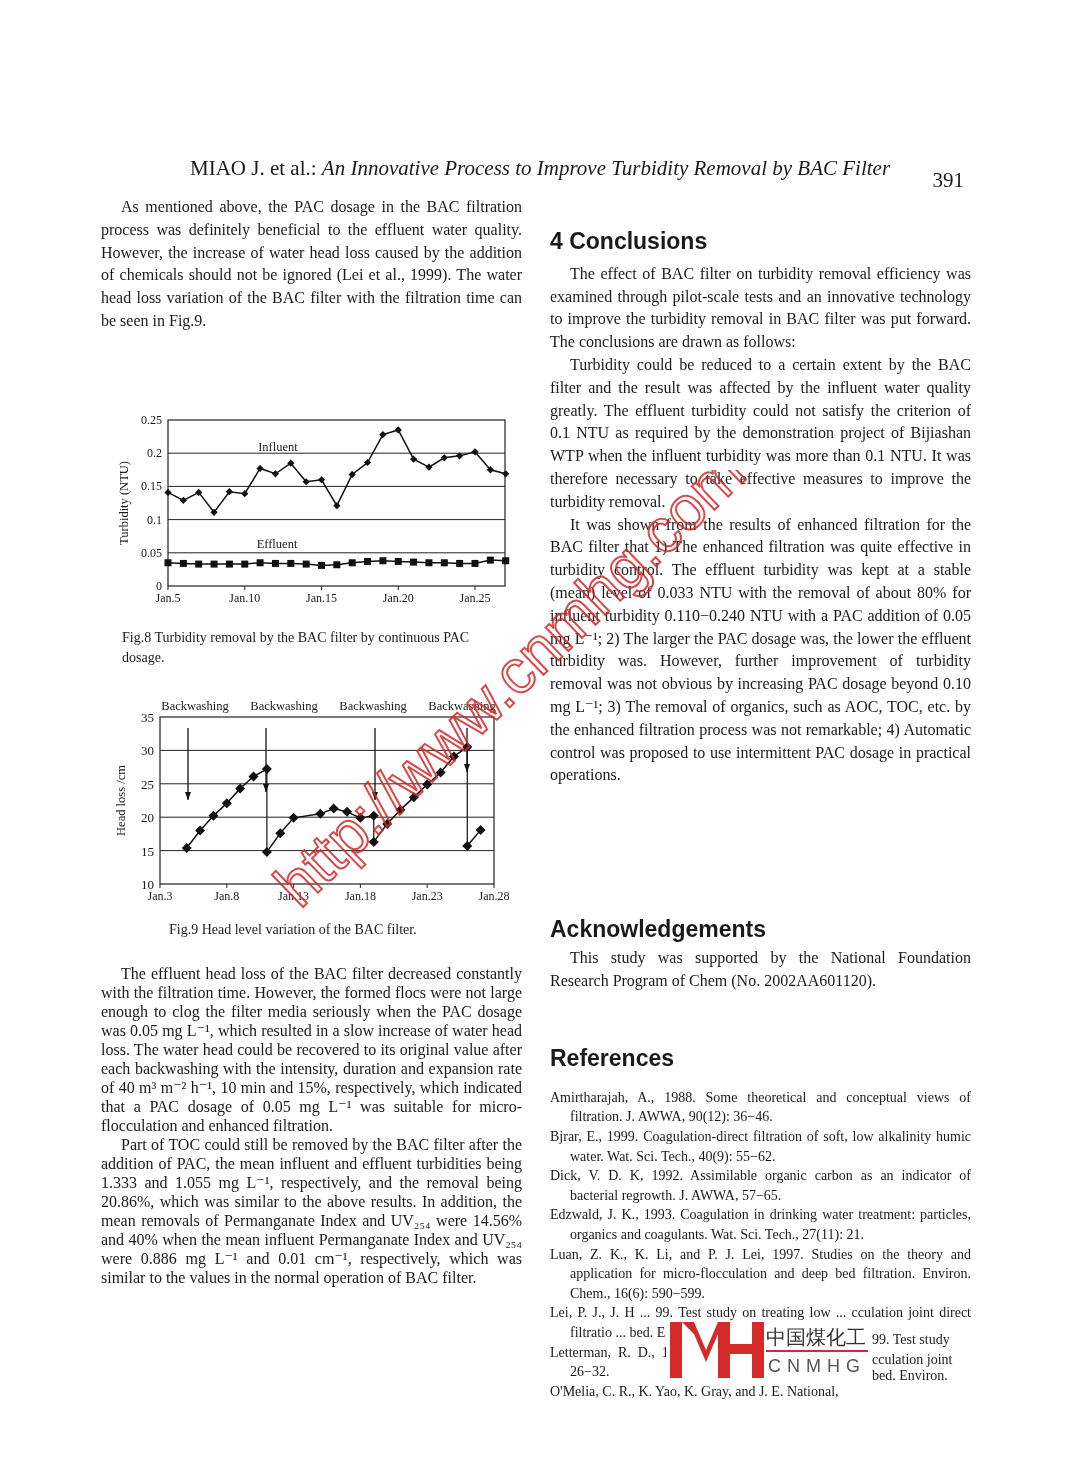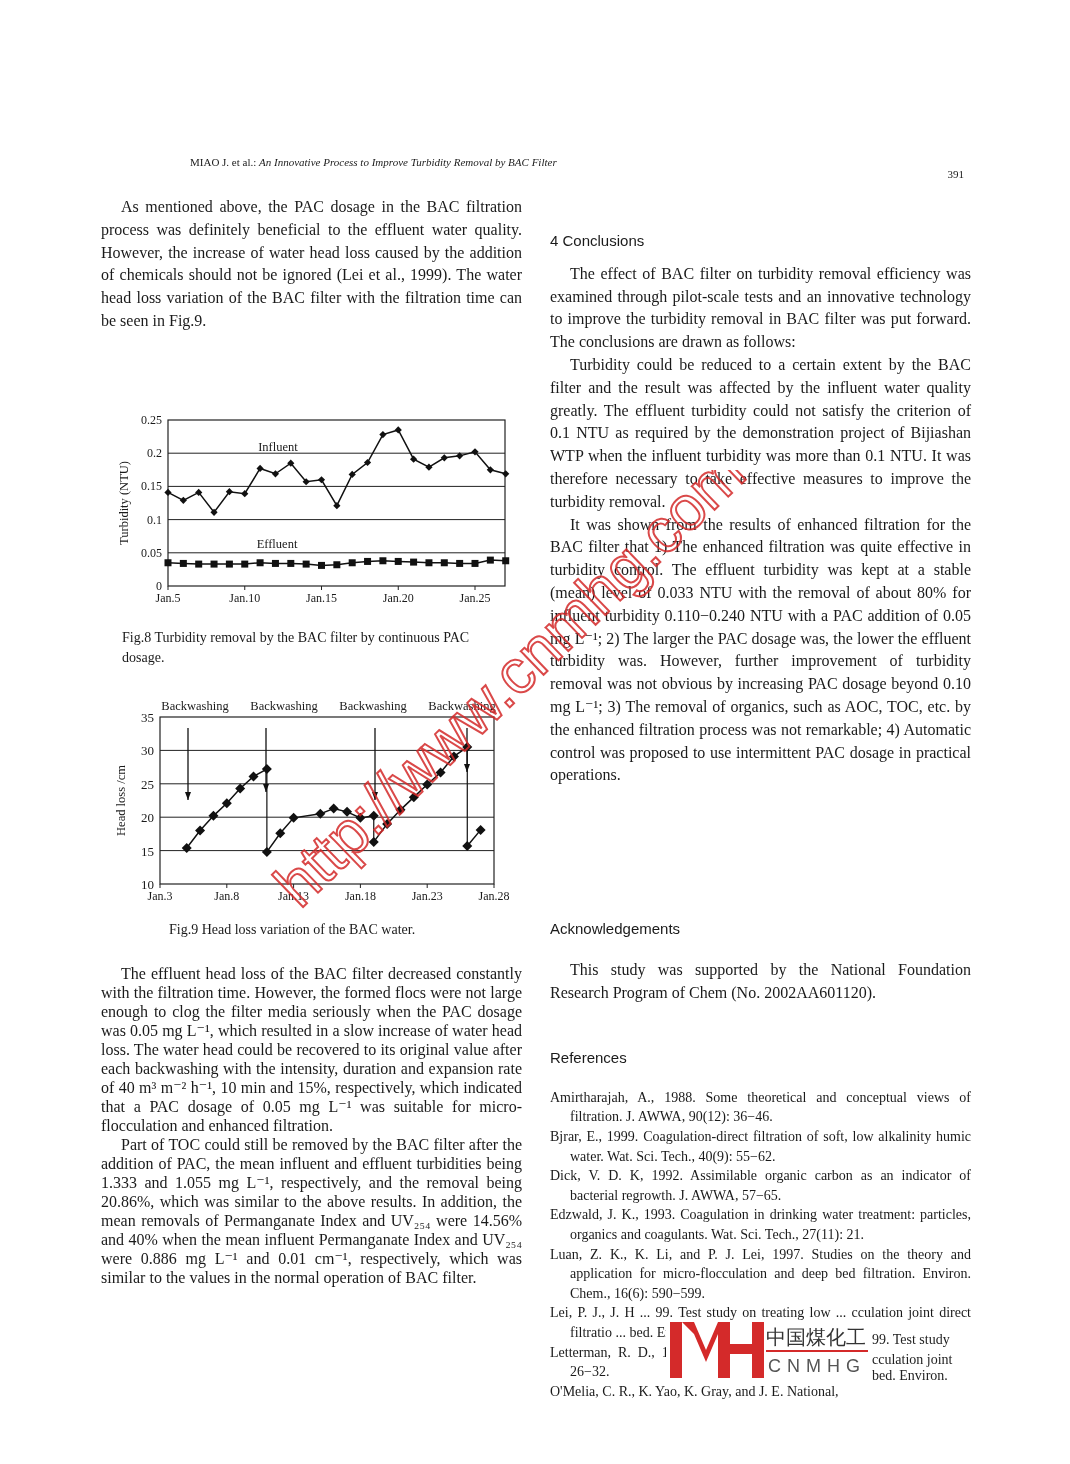--- a/index.html
+++ b/index.html
@@ -1,25 +1,25 @@
 <!DOCTYPE html>
 <html><head>
 <meta charset="utf-8">
 <style>
   html, body { margin:0; padding:0; background:#fff; }
   body { width:1070px; height:1464px; position:relative; overflow:hidden;
          font-family:"Liberation Serif","DejaVu Serif",serif; color:#1a1a1a; }
   .abs { position:absolute; }
-  .header { left:190px; top:156px; width:780px; font-size:11px; }
+  .header { left:190px; top:156px; width:780px; font-size:21px; }
   .header .title { font-style:italic; }
   .header .page { position:absolute; right:6px; top:12px; }
   .col { position:absolute; width:421px; font-size:16px; line-height:22.8px; text-align:justify; }
   .col p { margin:0; }
   .indent { text-indent:20px; }
-  .h2 { font-family:"Liberation Sans","DejaVu Sans",sans-serif; font-weight:normal; font-size:15px; margin:0; }
+  .h2 { font-family:"Liberation Sans","DejaVu Sans",sans-serif; font-weight:bold; font-size:23px; margin:0; }
   .caption { font-size:14px; line-height:20px; }
   .ref { font-size:14px; line-height:19.6px; padding-left:20px; text-indent:-20px; margin:0; text-align:justify; }
   svg text { font-family:"Liberation Serif","DejaVu Serif",serif; fill:#1a1a1a; }
   .wm { position:absolute; left:666px; top:1320px; width:310px; height:60px;text-align:right; }
 </style>
 </head>
 <body>
 
 <div class="abs header">
   <span>MIAO J. et al.: </span><span class="title">An Innovative Process to Improve Turbidity Removal by BAC Filter</span>
@@ -169,36 +169,36 @@
     <polygon points="287.12,128.88 292.12,133.88 287.12,138.88 282.12,133.88" fill="#111"></polygon>
     <polygon points="300.48,114.85199999999999 305.48,119.85199999999999 300.48,124.85199999999999 295.48,119.85199999999999" fill="#111"></polygon>
     <polygon points="313.84000000000003,102.16 318.84000000000003,107.16 313.84000000000003,112.16 308.84000000000003,107.16" fill="#111"></polygon>
     <polygon points="327.2,89.468 332.2,94.468 327.2,99.468 322.2,94.468" fill="#111"></polygon>
     <polygon points="340.56,77.44400000000002 345.56,82.44400000000002 340.56,87.44400000000002 335.56,82.44400000000002" fill="#111"></polygon>
     <polygon points="353.92,61.41199999999999 358.92,66.41199999999999 353.92,71.41199999999999 348.92,66.41199999999999" fill="#111"></polygon>
     <polygon points="367.28,52.06 372.28,57.06 367.28,62.06 362.28,57.06" fill="#111"></polygon>
     <polygon points="367.28,150.924 372.28,155.924 367.28,160.924 362.28,155.924" fill="#111"></polygon>
     <polygon points="380.64,134.892 385.64,139.892 380.64,144.892 375.64,139.892" fill="#111"></polygon>
   </svg>
-<div class="abs caption" style="left:169px; top:920px; width:320px;">Fig.9 Head loss variation of the BAC water.</div>
+<div class="abs caption" style="left:169px; top:920px; width:320px;">Fig.9 Head level variation of the BAC filter.</div>
 
 <div class="col" style="left:101px; top:964px; line-height:19px;">
   <p class="indent">The effluent head loss of the BAC filter decreased constantly with the filtration time. However, the formed flocs were not large enough to clog the filter media seriously when the PAC dosage was 0.05 mg L⁻¹, which resulted in a slow increase of water head loss. The water head could be recovered to its original value after each backwashing with the intensity, duration and expansion rate of 40 m³ m⁻² h⁻¹, 10 min and 15%, respectively, which indicated that a PAC dosage of 0.05 mg L⁻¹ was suitable for micro-flocculation and enhanced filtration.</p>
   <p class="indent">Part of TOC could still be removed by the BAC filter after the addition of PAC, the mean influent and effluent turbidities being 1.333 and 1.055 mg L⁻¹, respectively, and the removal being 20.86%, which was similar to the above results. In addition, the mean removals of Permanganate Index and UV₂₅₄ were 14.56% and 40% when the mean influent Permanganate Index and UV₂₅₄ were 0.886 mg L⁻¹ and 0.01 cm⁻¹, respectively, which was similar to the values in the normal operation of BAC filter.</p>
 </div>
 
 <div class="col" style="left:550px; top:230px;">
   <p class="h2" style="margin-bottom:10px;">4 Conclusions</p>
   <p class="indent">The effect of BAC filter on turbidity removal efficiency was examined through pilot-scale tests and an innovative technology to improve the turbidity removal in BAC filter was put forward. The conclusions are drawn as follows:</p>
   <p class="indent">Turbidity could be reduced to a certain extent by the BAC filter and the result was affected by the influent water quality greatly. The effluent turbidity could not satisfy the criterion of 0.1 NTU as required by the demonstration project of Bijiashan WTP when the influent turbidity was more than 0.1 NTU. It was therefore necessary to take effective measures to improve the turbidity removal.</p>
   <p class="indent">It was shown from the results of enhanced filtration for the BAC filter that 1) The enhanced filtration was quite effective in turbidity control. The effluent turbidity was kept at a stable (mean) level of 0.033 NTU with the removal of about 80% for influent turbidity 0.110−0.240 NTU with a PAC addition of 0.05 mg L⁻¹; 2) The larger the PAC dosage was, the lower the effluent turbidity was. However, further improvement of turbidity removal was not obvious by increasing PAC dosage beyond 0.10 mg L⁻¹; 3) The removal of organics, such as AOC, TOC, etc. by the enhanced filtration process was not remarkable; 4) Automatic control was proposed to use intermittent PAC dosage in practical operations.</p>
 </div>
 
 <div class="col" style="left:550px; top:918px;">
-  <p class="h2" style="margin-bottom:18px;">Acknowledgements</p>
+  <p class="h2" style="margin-bottom:6px;">Acknowledgements</p>
   <p class="indent">This study was supported by the National Foundation Research Program of Chem (No. 2002AA601120).</p>
 </div>
 
 <div class="col" style="left:550px; top:1047px;">
   <p class="h2" style="margin-bottom:18px;">References</p>
   <p class="ref">Amirtharajah, A., 1988. Some theoretical and conceptual views of filtration. J. AWWA, 90(12): 36−46.</p>
   <p class="ref">Bjrar, E., 1999. Coagulation-direct filtration of soft, low alkalinity humic water. Wat. Sci. Tech., 40(9): 55−62.</p>
   <p class="ref">Dick, V. D. K, 1992. Assimilable organic carbon as an indicator of bacterial regrowth. J. AWWA, 57−65.</p>
   <p class="ref">Edzwald, J. K., 1993. Coagulation in drinking water treatment: particles, organics and coagulants. Wat. Sci. Tech., 27(11): 21.</p>
   <p class="ref">Luan, Z. K., K. Li, and P. J. Lei, 1997. Studies on the theory and application for micro-flocculation and deep bed filtration. Environ. Chem., 16(6): 590−599.</p>

